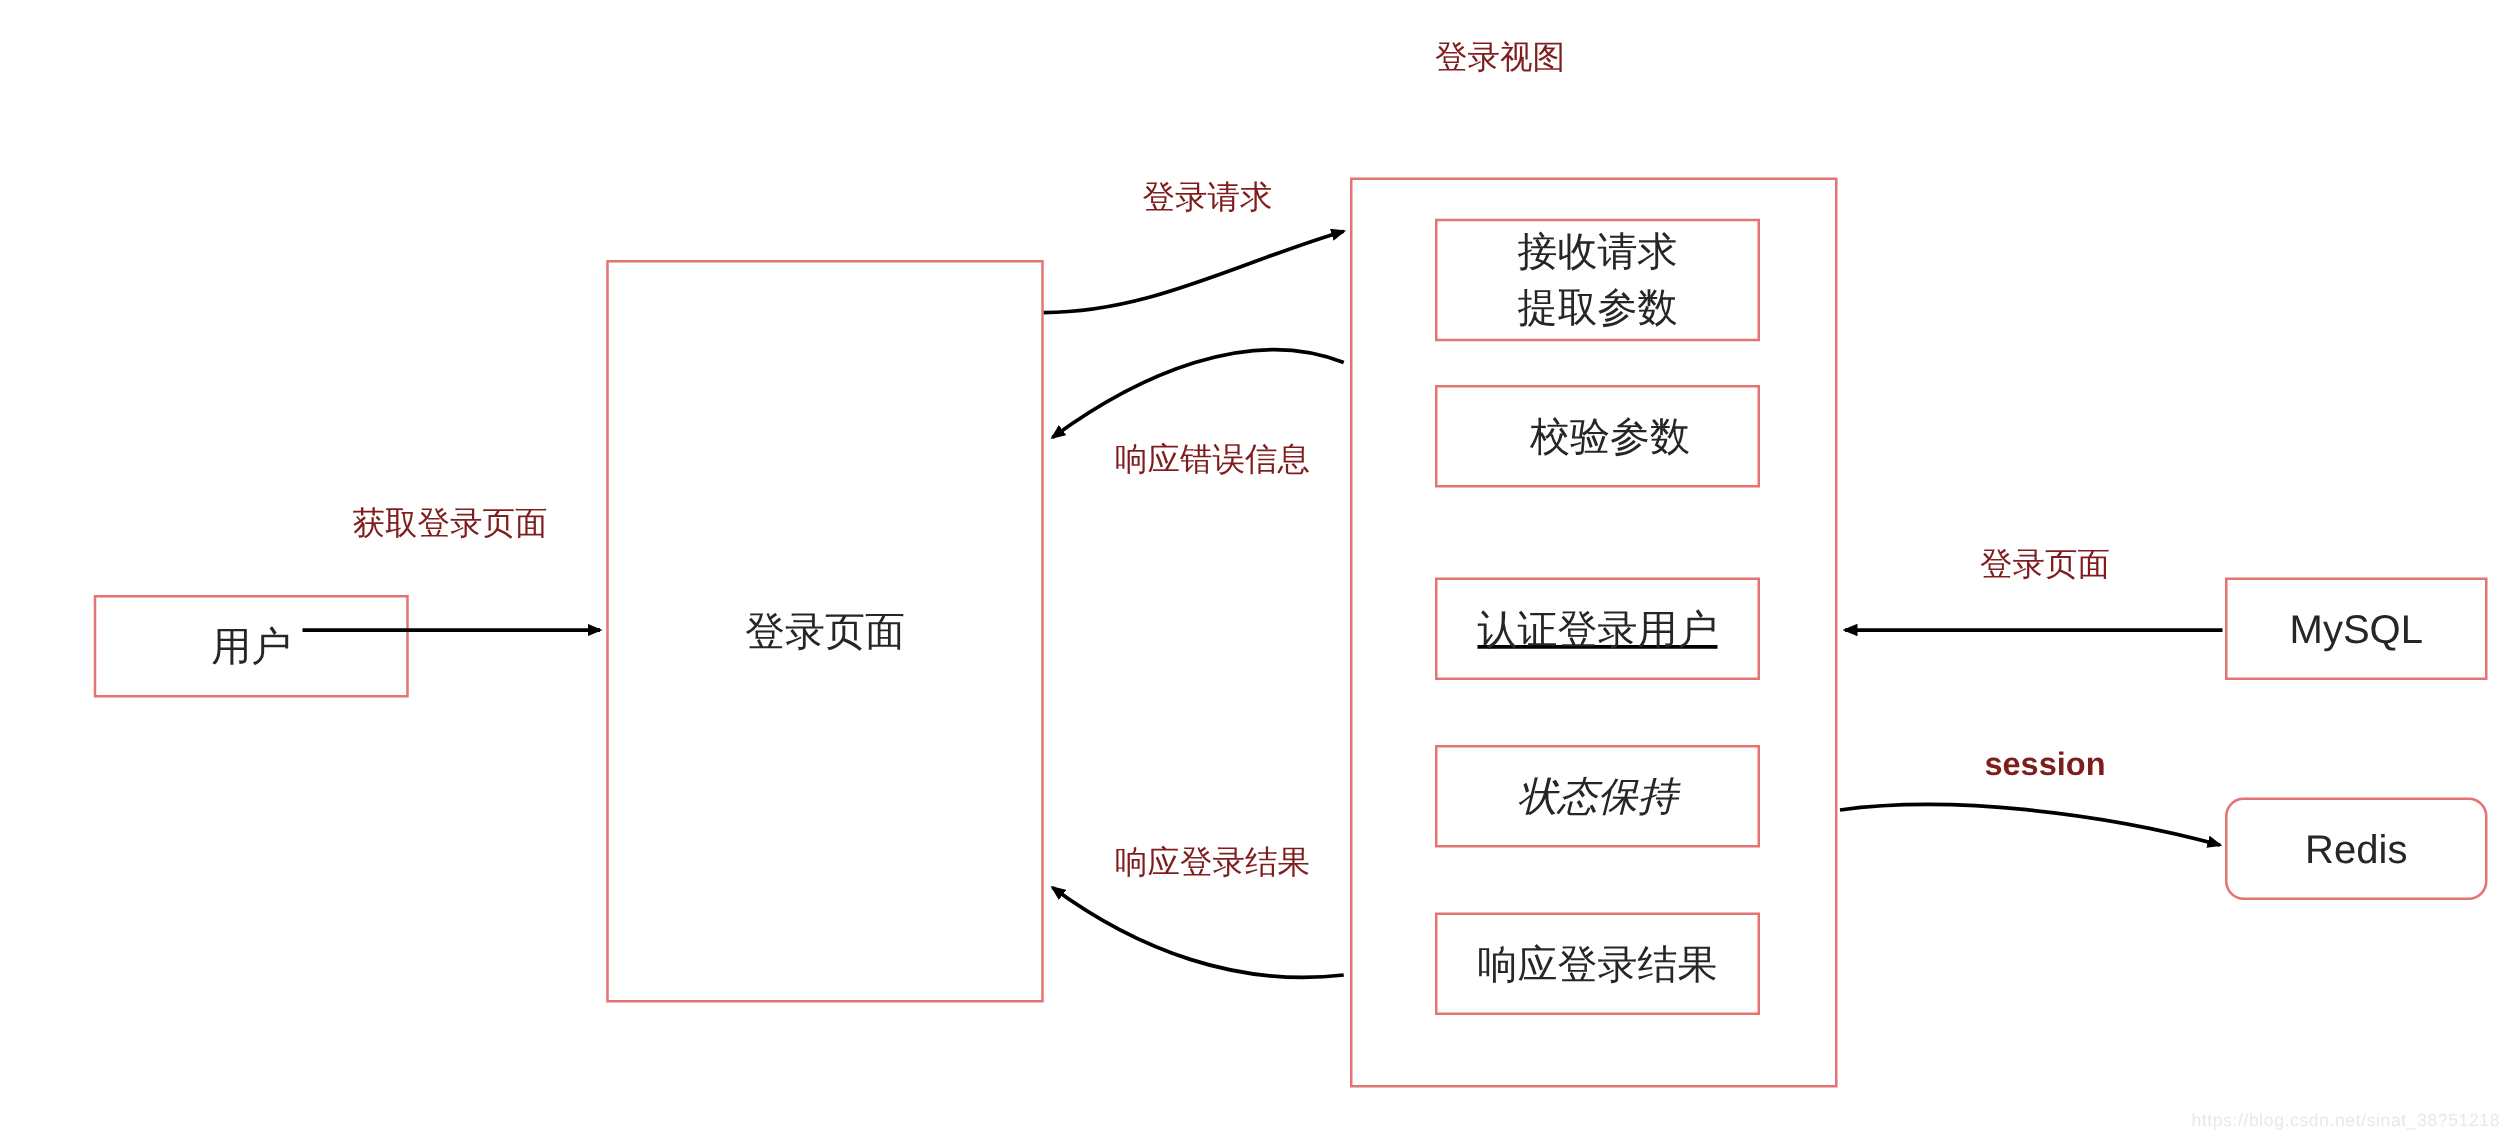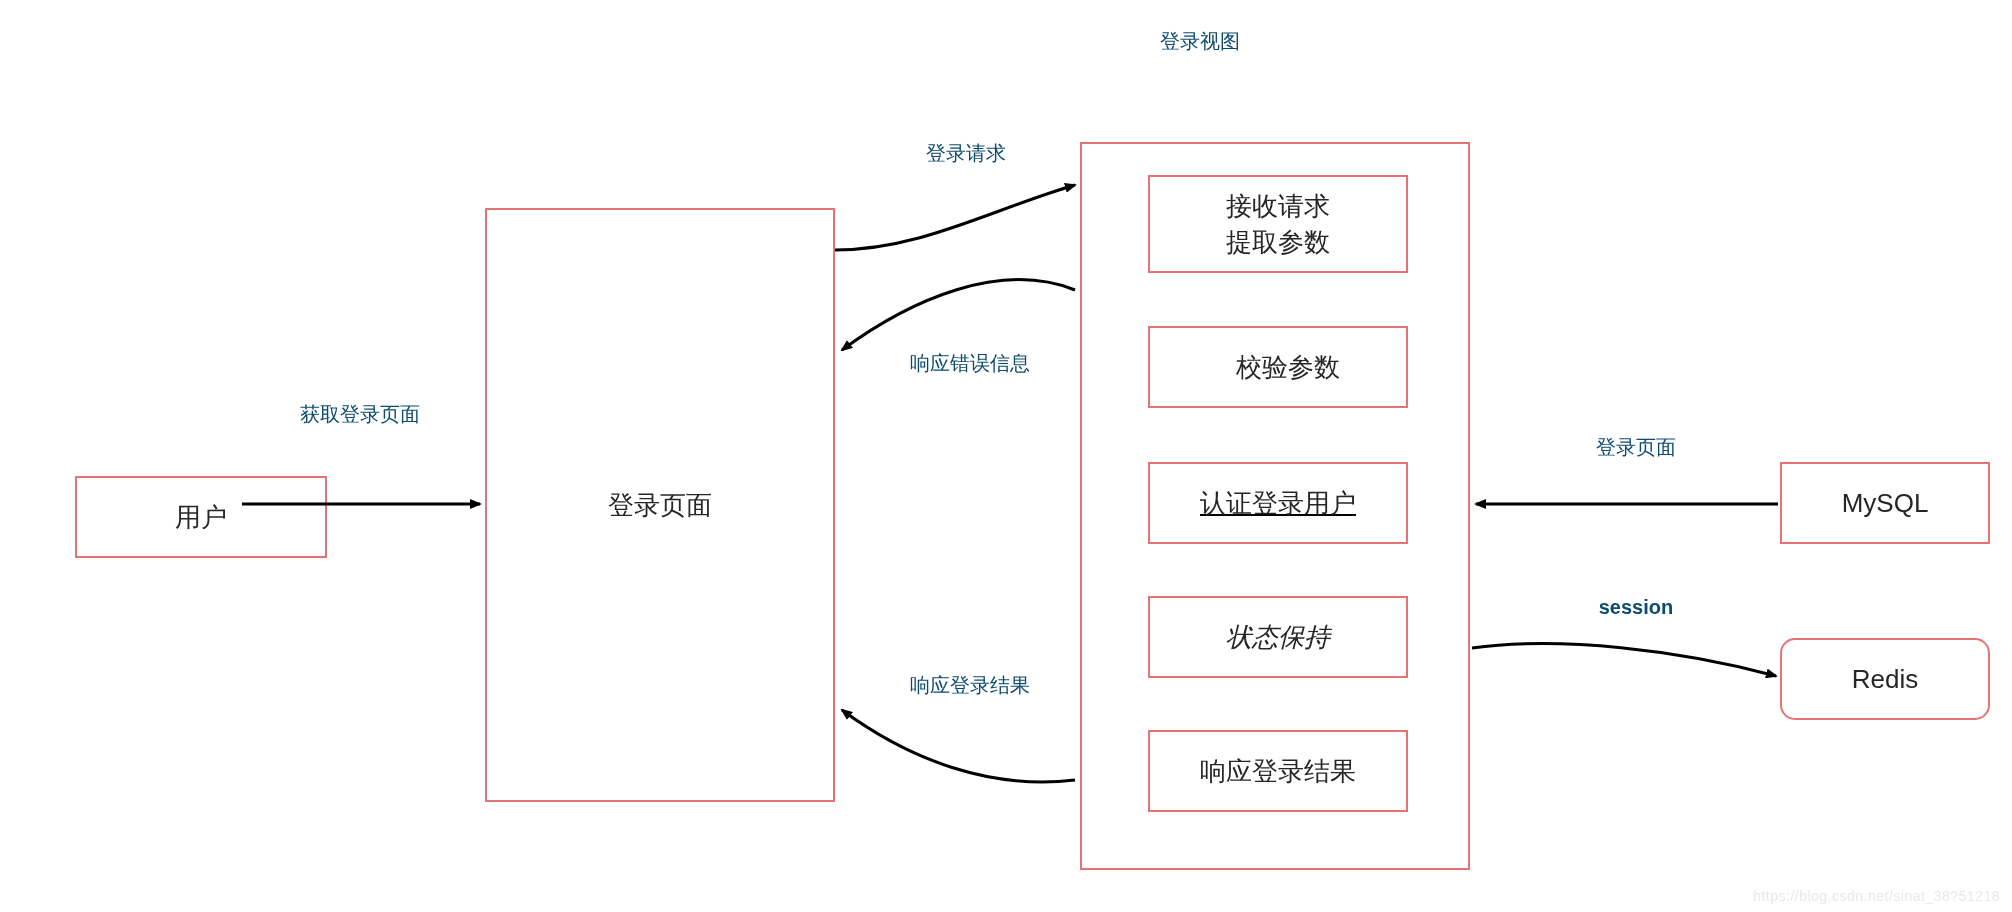--- a/index.html
+++ b/index.html
@@ -15,28 +15,28 @@
     position: absolute;
     border: 2px solid #e57373;
     display: flex;
     align-items: center;
     justify-content: center;
     text-align: center;
     background: #ffffff;
     box-sizing: border-box;
   }
   .box-text {
-    font-size: 26px;
+    font-size: 32px;
     color: #262626;
     line-height: 1.4;
   }
   .label {
     position: absolute;
-    font-size: 20px;
-    color: #0c4a6e;
+    font-size: 26px;
+    color: #7f1d1d;
     text-align: center;
   }
   .watermark {
     position: absolute;
     right: 12px;
     bottom: 8px;
     font-size: 14px;
     color: #e8e8e8;
     letter-spacing: 0.5px;
   }
@@ -61,21 +61,21 @@
 </div>
 
 <div class="box" style="left:1080px; top:142px; width:390px; height:728px;">
 </div>
 
 <div class="box" style="left:1148px; top:175px; width:260px; height:98px;">
   <div class="box-text" style="white-space:pre-line;">接收请求
 提取参数</div>
 </div>
 
-<div class="box" style="left:1148px; top:326px; width:260px; height:82px;padding-left:20px;">
+<div class="box" style="left:1148px; top:308px; width:260px; height:82px;padding-left:20px;">
   <div class="box-text">校验参数</div>
 </div>
 
 <div class="box" style="left:1148px; top:462px; width:260px; height:82px;text-decoration:underline;">
   <div class="box-text">认证登录用户</div>
 </div>
 
 <div class="box" style="left:1148px; top:596px; width:260px; height:82px;font-style:italic;">
   <div class="box-text">状态保持</div>
 </div>

